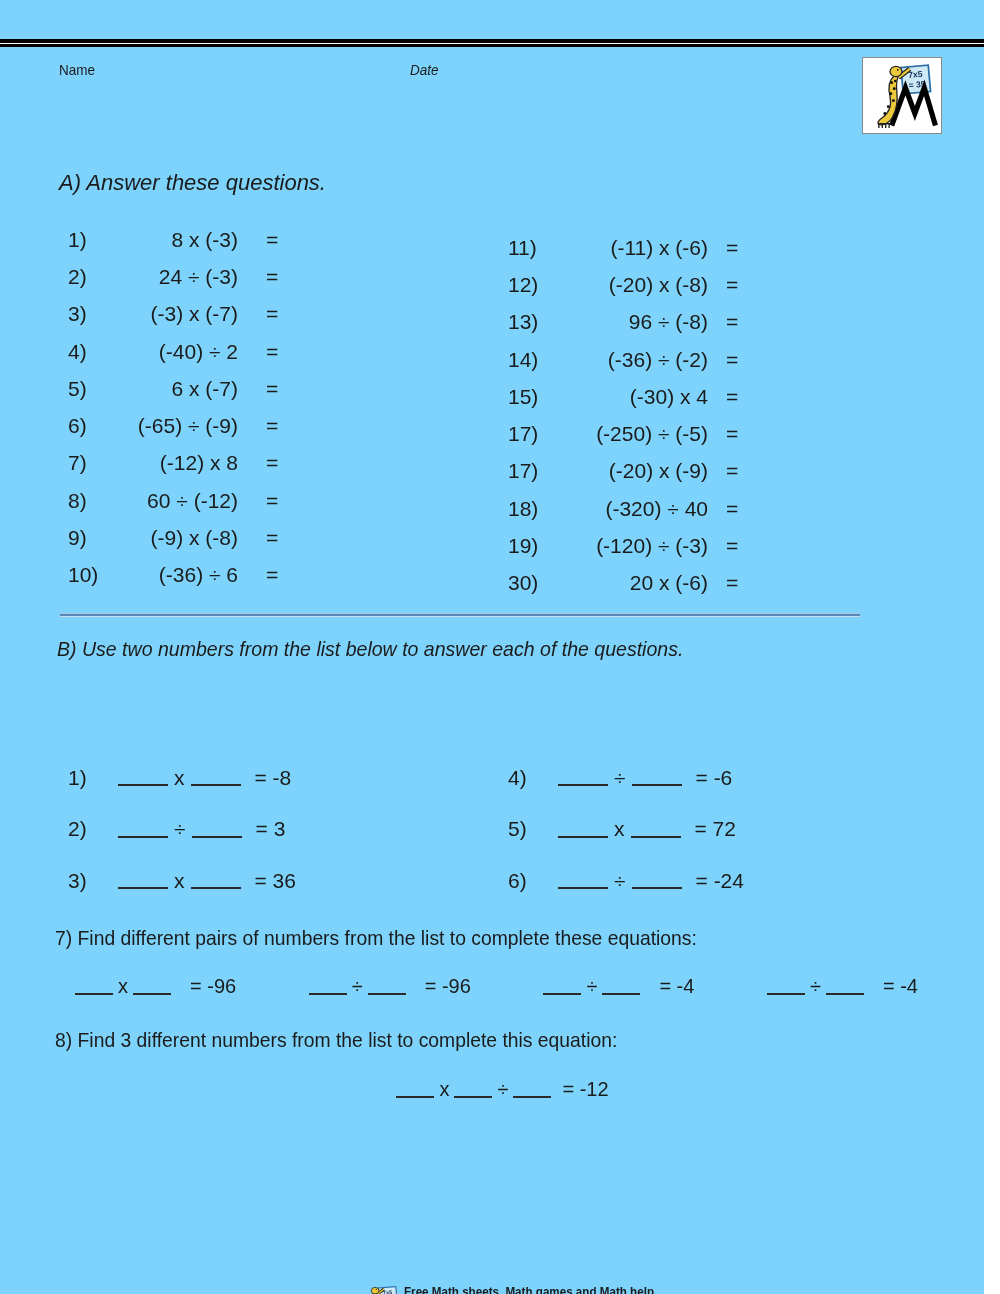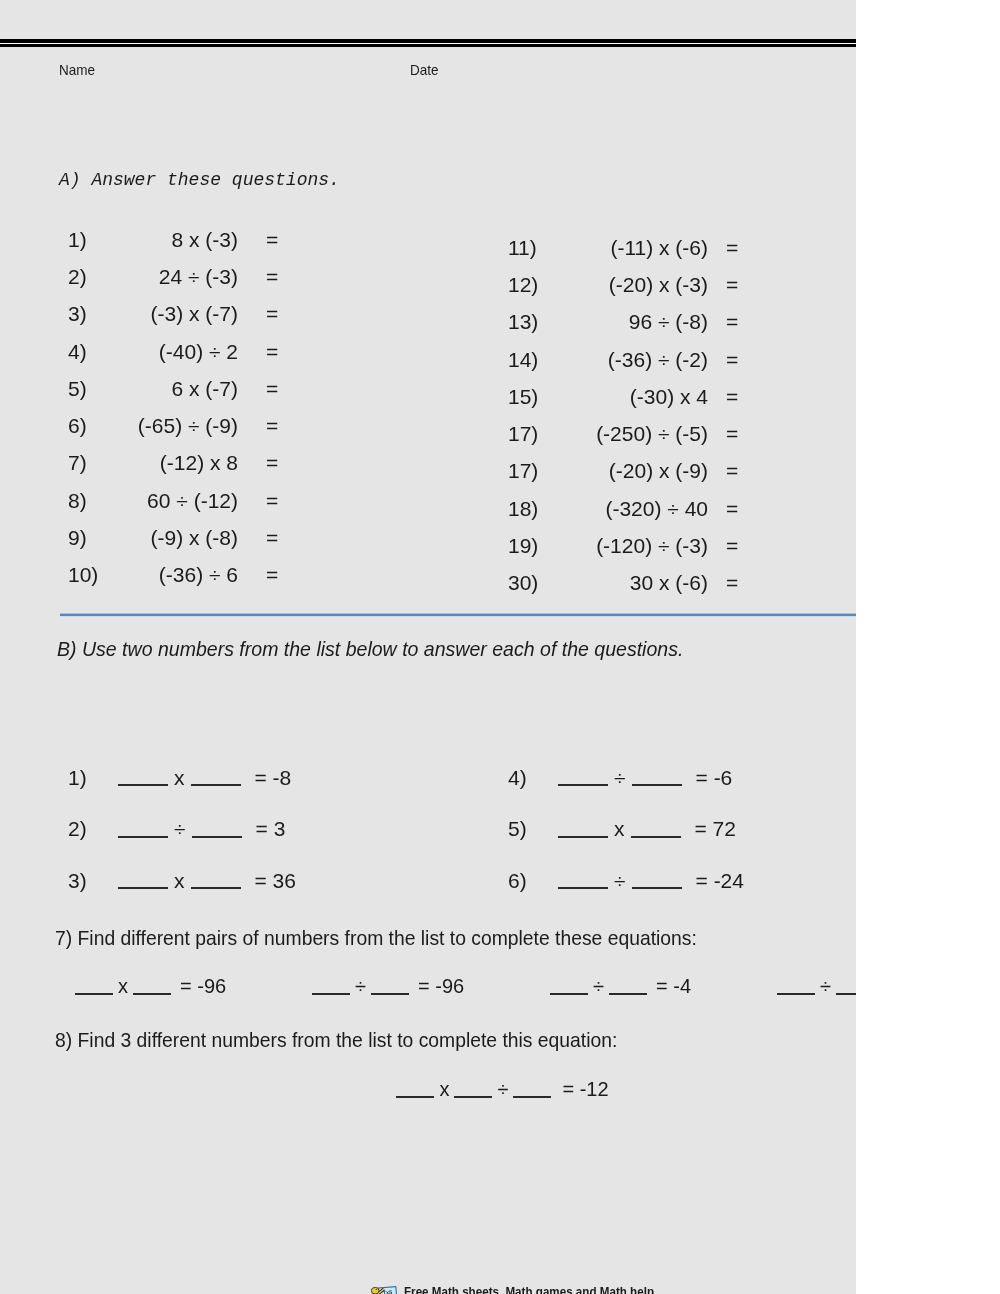--- a/index.html
+++ b/index.html
@@ -1,37 +1,37 @@
 <!DOCTYPE html>
 <html><head>
 <meta charset="utf-8">
 <style>
   html,body{margin:0;padding:0;background:#fff;}
-  .page{position:relative;width:856px;height:1294px;background:#e5e5e5;overflow:hidden;
+  .page{position:relative;width:984px;height:1294px;background:#7dd3fc;overflow:hidden;
         font-family:"Liberation Sans",sans-serif;color:#1b1b1b;}
 
   
   .topbar{position:absolute;left:0;top:39px;width:1000px;}
   .topbar .b1{height:4px;background:#000;}
   .topbar .b2{height:1px;background:#fff;}
   .topbar .b3{height:3px;background:#000;}
 
   .cond{display:inline-block;transform:scaleX(0.9);transform-origin:0 50%;white-space:nowrap;}
   .condC{display:inline-block;transform:scaleX(0.88);transform-origin:50% 50%;white-space:nowrap;}
 
   .meta{position:absolute;top:61px;font-size:15px;}
-  .meta.name{left:59px;} .meta.date{left:410px;}
+  .meta.name{left:59px;} .meta.date{left:410px;font-style:italic;}
 
   .logo-box{position:absolute;left:862px;top:57px;width:78px;height:75px;border:1px solid #8a8a8a;
             background:#fff;display:flex;align-items:center;justify-content:center;}
 
   .title{position:absolute;left:57px;top:106px;font-family:"Liberation Serif",serif;
          font-size:28px;color:#35689E;white-space:nowrap;letter-spacing:0px;}
 
-  .a-heading{position:absolute;left:59px;top:170px;font-size:18px;font-style:italic;font-family:Liberation Mono, monospace;}
+  .a-heading{position:absolute;left:59px;top:170px;font-size:22px;font-style:italic;}
 
   .probcol{position:absolute;top:221px;font-size:21px;}
   .probcol .row{display:flex;align-items:center;height:37.3px;}
   .probcol .num{width:44px;}
   .probcol.left{left:68px;}  .probcol.left .expr{width:126px;text-align:right;}
   .probcol.left .eq{margin-left:28px;}
   .probcol.right{left:508px;margin-top:8px;} .probcol.right .expr{width:156px;text-align:right;}
   .probcol.right .eq{margin-left:18px;}
 
   .divider{position:absolute;left:60px;top:613px;width:800px;height:2px;background:#5b88bb;
@@ -52,21 +52,21 @@
   .blank{display:inline-block;width:50px;height:15px;border-bottom:2px solid #2a2a2a;margin:0 6px;}
   .blank.sm{width:38px;margin:0 5px;}
   .b-rows .result{margin-left:8px;}
 
   .q-text{position:absolute;left:55px;font-size:21px;transform:scaleX(0.92);transform-origin:0 0;white-space:nowrap;}
   .q7-text{top:926px;} .q8-text{top:1028px;}
 
   .q7-eq{position:absolute;left:70px;top:975px;width:848px;display:flex;justify-content:space-between;
          font-size:20px;align-items:center;}
   .q7-eq .group{display:flex;align-items:center;white-space:nowrap;}
-  .q7-eq .result{margin-left:4px;}
+  .q7-eq .result{margin-left:14px;}
 
   .q8-eq{position:absolute;left:0;top:1078px;width:1000px;text-align:center;font-size:20px;}
   .q8-eq .inner{display:inline-flex;align-items:center;}
   .q8-eq .result{margin-left:6px;}
 
   .note{position:absolute;left:0;top:1128px;width:1000px;text-align:center;
         font-size:19px;font-style:italic;}
 
   .footer{position:absolute;left:356px;top:1280px;display:flex;align-items:flex-end;}
   .footer-text{margin-left:2px;}
@@ -179,21 +179,21 @@
   </div>
 
   <div class="probcol right">
     <div class="row">
         <span class="num">11)</span>
         <span class="expr">(-11) x (-6)</span>
         <span class="eq">=</span>
       </div>
     <div class="row">
         <span class="num">12)</span>
-        <span class="expr">(-20) x (-3)</span>
+        <span class="expr">(-20) x (-8)</span>
         <span class="eq">=</span>
       </div>
     <div class="row">
         <span class="num">13)</span>
         <span class="expr">96 ÷ (-8)</span>
         <span class="eq">=</span>
       </div>
     <div class="row">
         <span class="num">14)</span>
         <span class="expr">(-36) ÷ (-2)</span>
@@ -219,21 +219,21 @@
         <span class="expr">(-320) ÷ 40</span>
         <span class="eq">=</span>
       </div>
     <div class="row">
         <span class="num">19)</span>
         <span class="expr">(-120) ÷ (-3)</span>
         <span class="eq">=</span>
       </div>
     <div class="row">
         <span class="num">30)</span>
-        <span class="expr">30 x (-6)</span>
+        <span class="expr">20 x (-6)</span>
         <span class="eq">=</span>
       </div>
   </div>
 
   <div class="divider"></div>
 
   <div class="b-heading">B) Use two numbers from the list below to answer each of the questions.</div>
 
 
   <div class="b-rows left">

